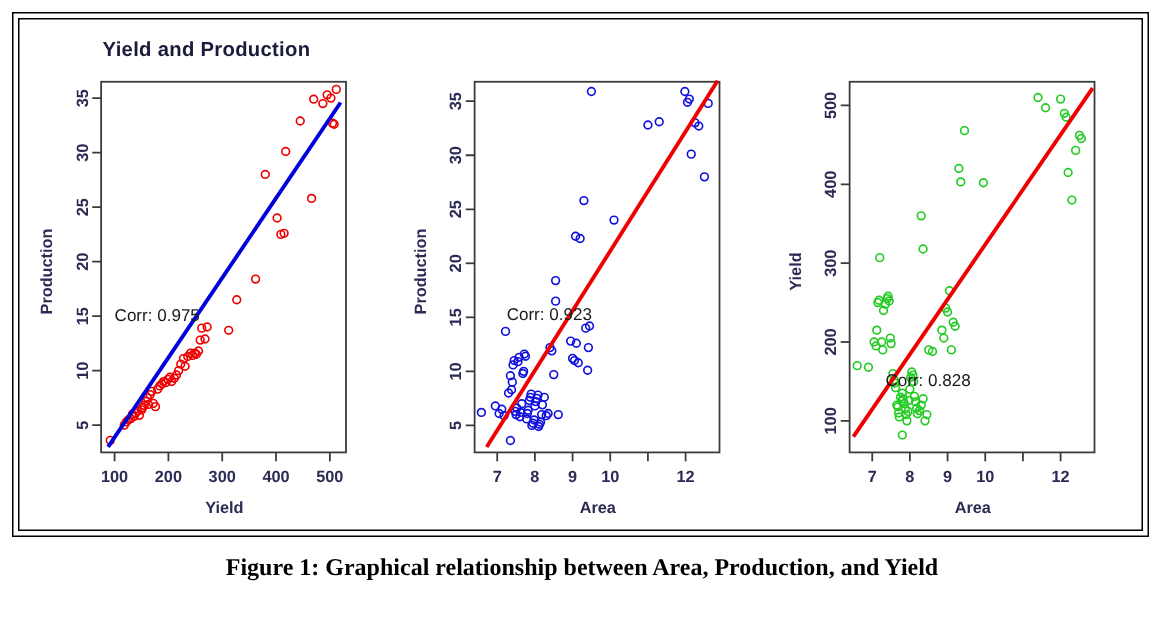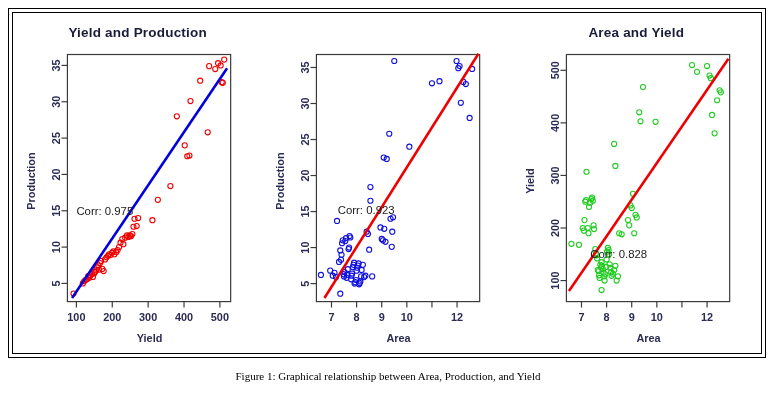--- a/index.html
+++ b/index.html
@@ -94,22 +94,22 @@
     stroke-width: 1.2;
     fill: none;
   }
   #caption {
     position: absolute;
     left: 0;
     top: 370px;
     width: 776px;
     text-align: center;
     font-family: "Liberation Serif", serif;
-    font-size: 11px;
-    font-weight: normal;
+    font-size: 16px;
+    font-weight: bold;
     color: #000;
   }
 </style>
 </head>
 <body>
 
 <div id="page">
 
   <div id="figure-frame-outer">
     <div id="figure-frame-inner">
@@ -332,21 +332,20 @@
                 <circle cx="212.38" cy="56.58" r="2.6" fill="none" stroke="#1111dd" stroke-width="1.1"></circle>
               </g>
             <line id="p2-fit" class="fit-line" x1="63.12" y1="288.36" x2="218.73" y2="41.27" stroke="#ee0000" stroke-width="2.6"></line>
             <text id="p2-corr" class="corr-label" x="76.58" y="199.43" text-anchor="start" dominant-baseline="central">Corr: 0.923</text>
             <text x="22" y="170" class="axis-title" text-anchor="middle" transform="rotate(-90 22 170)">Production</text>
             <text x="138" y="333" class="axis-title" text-anchor="middle">Area</text>
           </svg>
         </div>
 
         <div class="panel">
-          <div class="panel-title">Area and Yield</div>
           <svg class="plot-svg" viewBox="0 0 252 344" preserveAspectRatio="none">
             <g>
               <rect x="55" y="42" width="165" height="250" class="frame-line"></rect>
             </g>
             <g id="p3-yticks">
                 <line x1="49" y1="270.72340425531917" x2="55" y2="270.72340425531917" stroke="#3a3a3a" stroke-width="1.2"></line>
                 <text x="43" y="270.72340425531917" class="tick-label" text-anchor="middle" dominant-baseline="central" transform="rotate(-90 43 270.72340425531917)">100</text>
                 <line x1="49" y1="217.53191489361703" x2="55" y2="217.53191489361703" stroke="#3a3a3a" stroke-width="1.2"></line>
                 <text x="43" y="217.53191489361703" class="tick-label" text-anchor="middle" dominant-baseline="central" transform="rotate(-90 43 217.53191489361703)">200</text>
                 <line x1="49" y1="164.3404255319149" x2="55" y2="164.3404255319149" stroke="#3a3a3a" stroke-width="1.2"></line>

